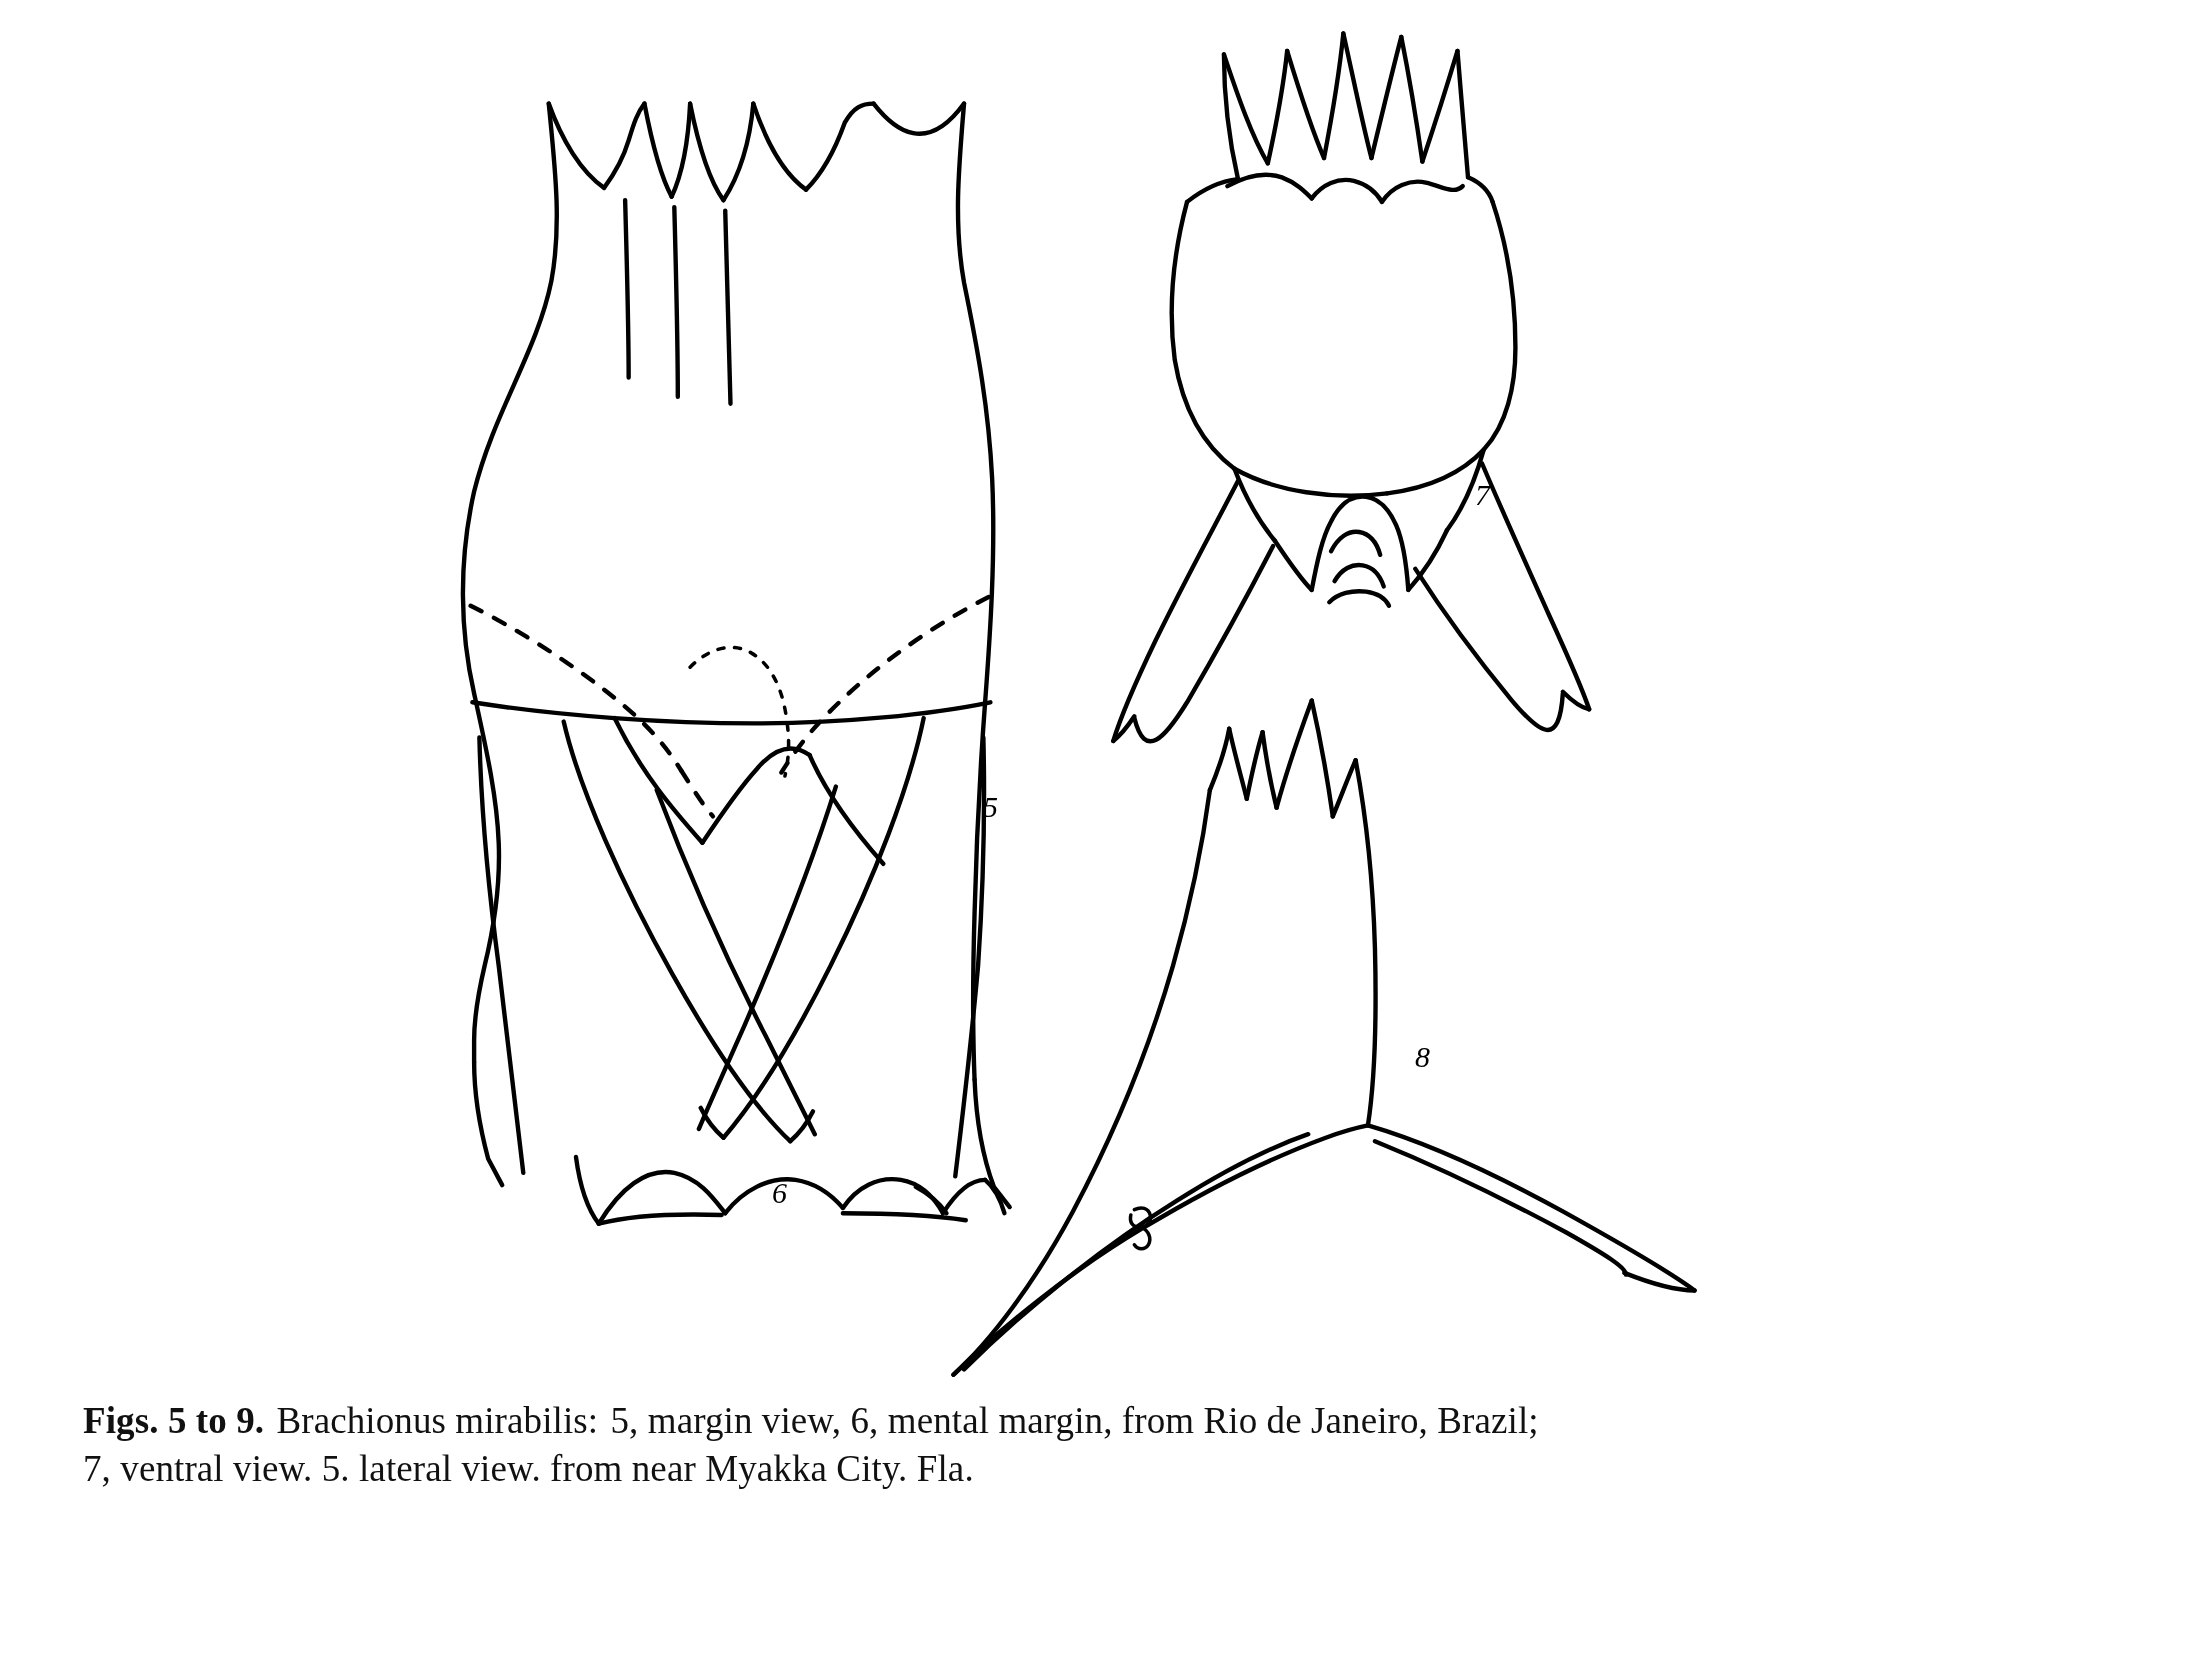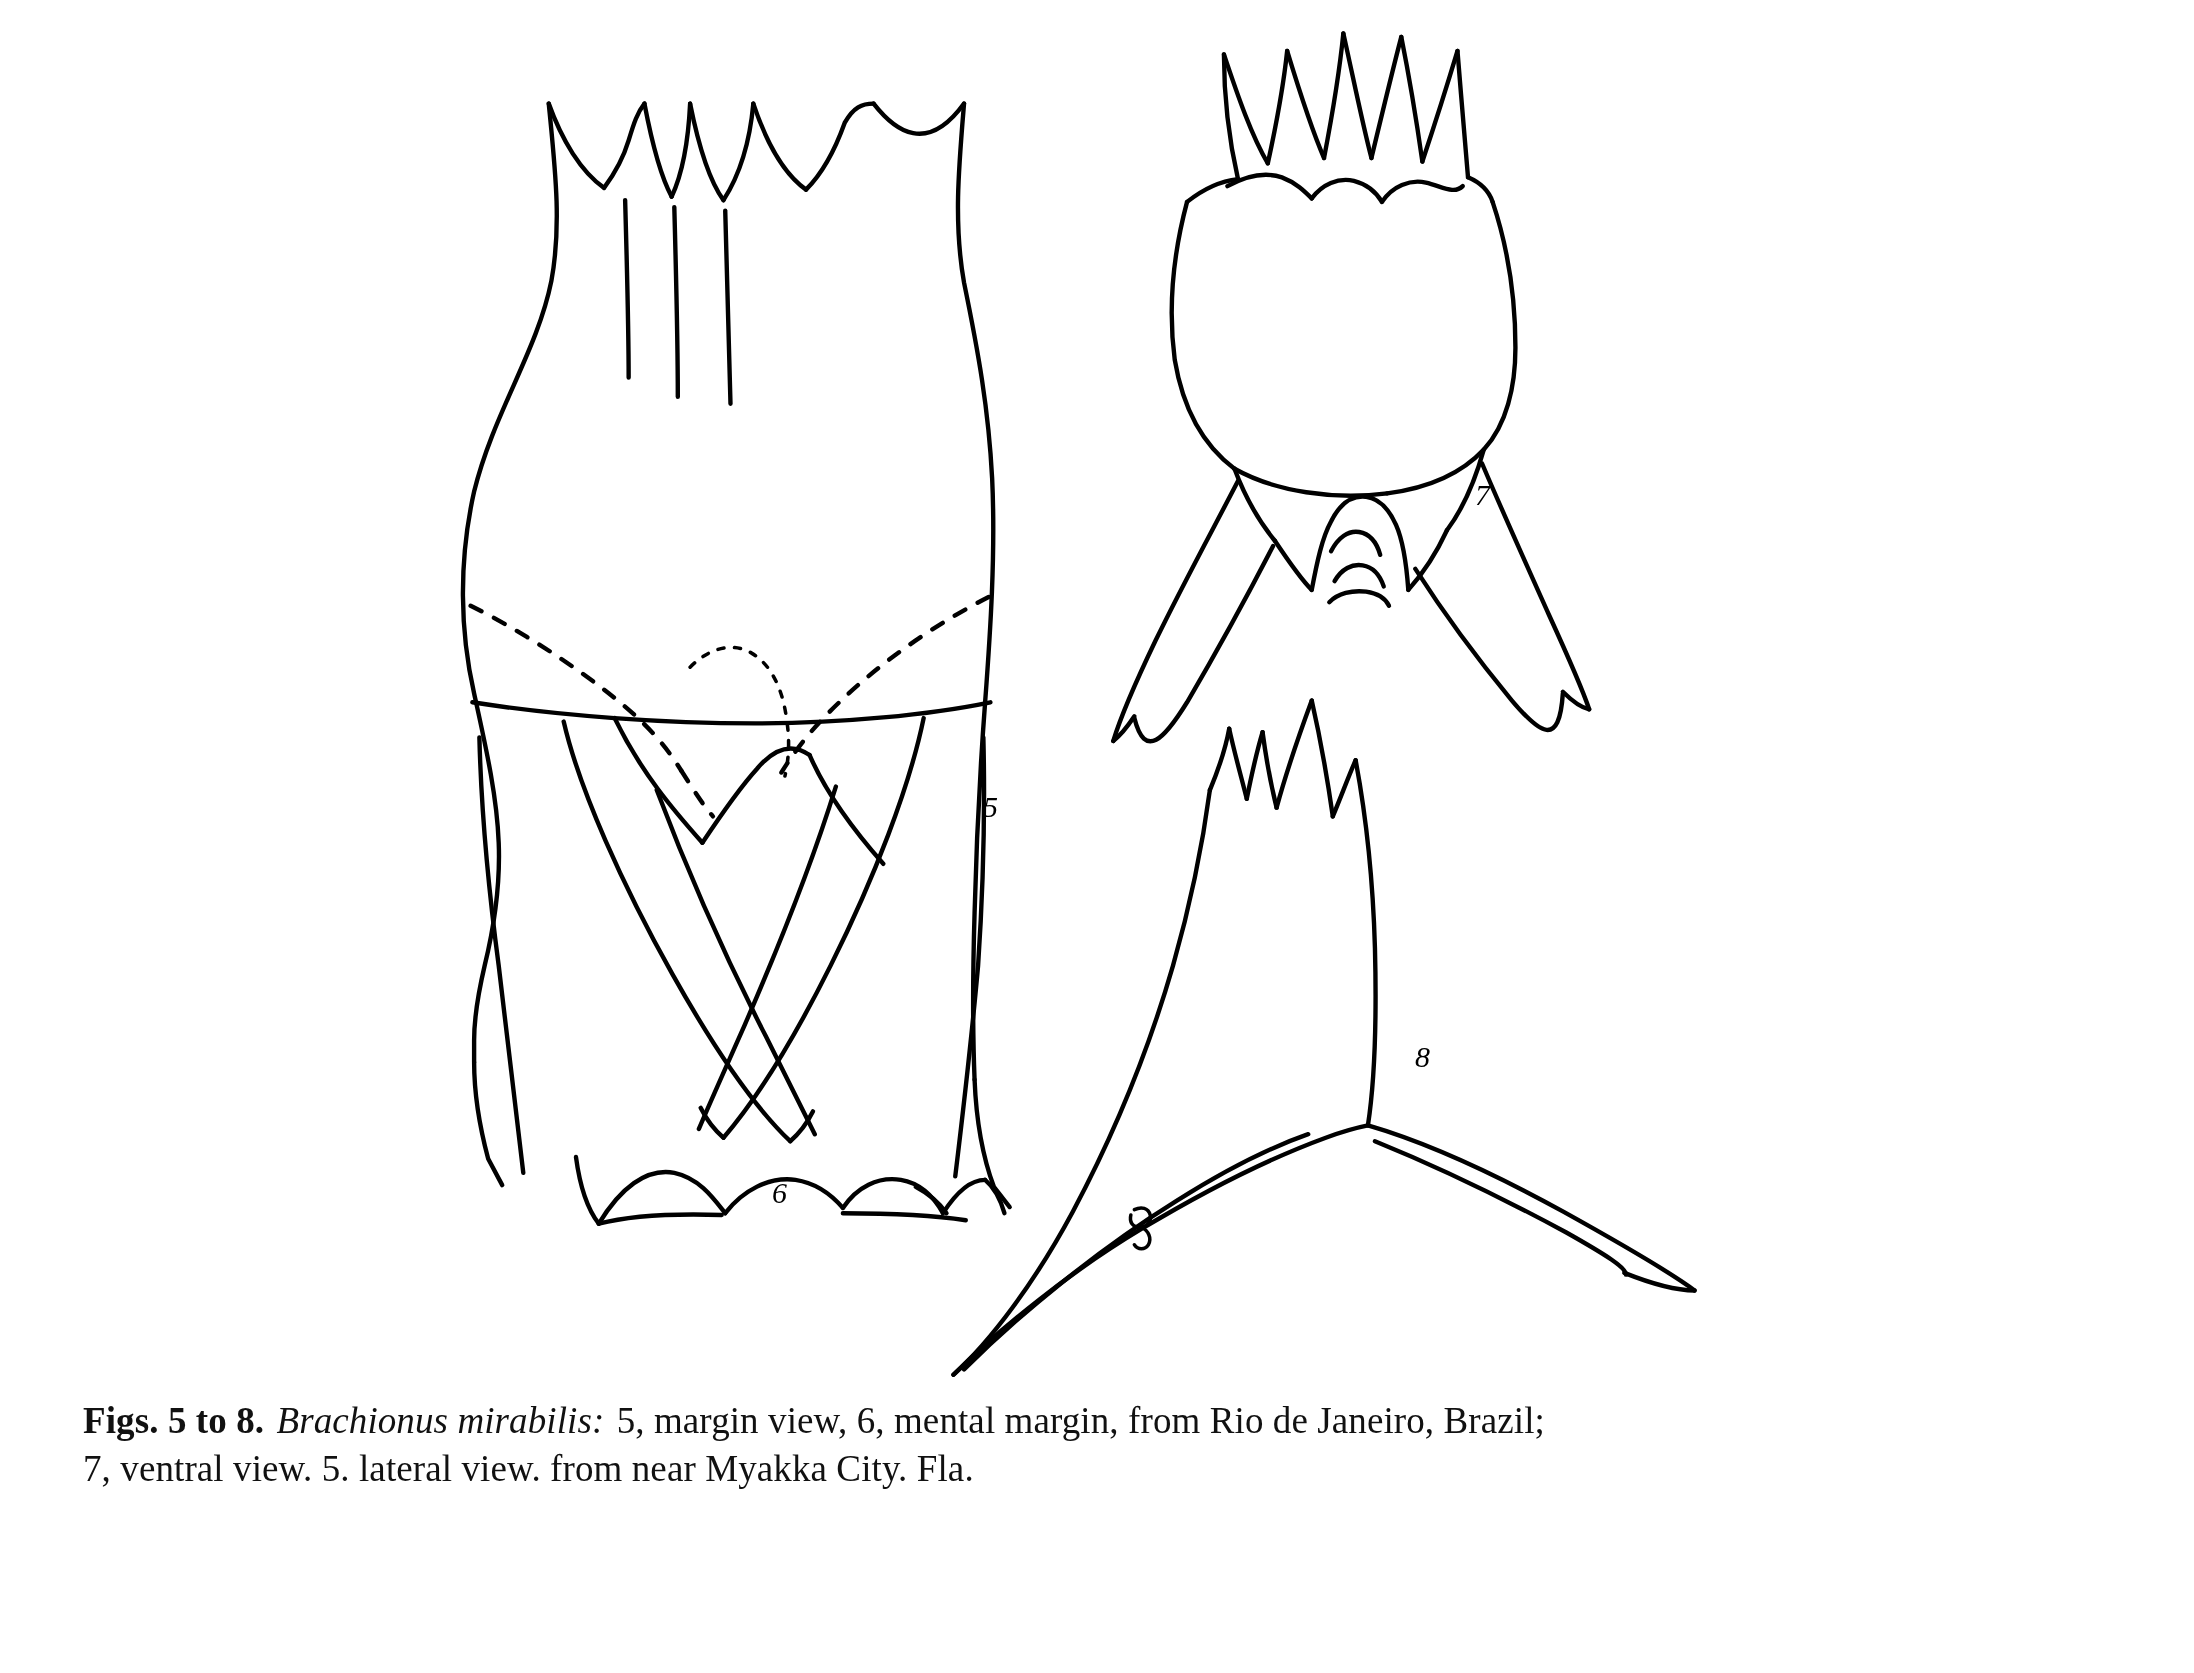--- a/index.html
+++ b/index.html
@@ -47,21 +47,21 @@
     top: 1397px;
     width: 2072px;
     font-family: "Liberation Serif", serif;
     font-size: 37px;
     line-height: 1.30;
     letter-spacing: 0.1px;
     color: #111;
   }
   #caption .line { white-space: nowrap; }
   #caption .bold { font-weight: bold; }
-  #caption .ital { font-style: italic; }
+  #caption .ital { }
   .spacer-sm { display: inline-block; width: 12.3px; }
 </style>
 </head>
 <body>
 
 <div id="plate">
 
   <svg class="figure-svg" viewBox="0 0 2500 1580" preserveAspectRatio="none">
     <g fill="none" stroke="#000000" stroke-width="5" stroke-linecap="round" stroke-linejoin="round">
 
@@ -208,19 +208,19 @@
     </g>
   </svg>
 
   <div class="fig-label" id="label-5">5</div>
   <div class="fig-label" id="label-6">6</div>
   <div class="fig-label" id="label-7">7</div>
   <div class="fig-label" id="label-8">8</div>
 
   <div id="caption">
     <div class="line">
-      <span class="bold">Figs. 5 to 8.</span><span class="spacer-sm"></span><span class="ital">Brachionus mirabilis:</span><span class="spacer-sm"></span><span>5, margin view, 6, mental margin, from Rio de Janeiro, Brazil;</span>
+      <span class="bold">Figs. 5 to 9.</span><span class="spacer-sm"></span><span class="ital">Brachionus mirabilis:</span><span class="spacer-sm"></span><span>5, margin view, 6, mental margin, from Rio de Janeiro, Brazil;</span>
     </div>
     <div class="line">7, ventral view. 5. lateral view. from near Myakka City. Fla.</div>
   </div>
 
 </div>
 
 
 </body></html>

